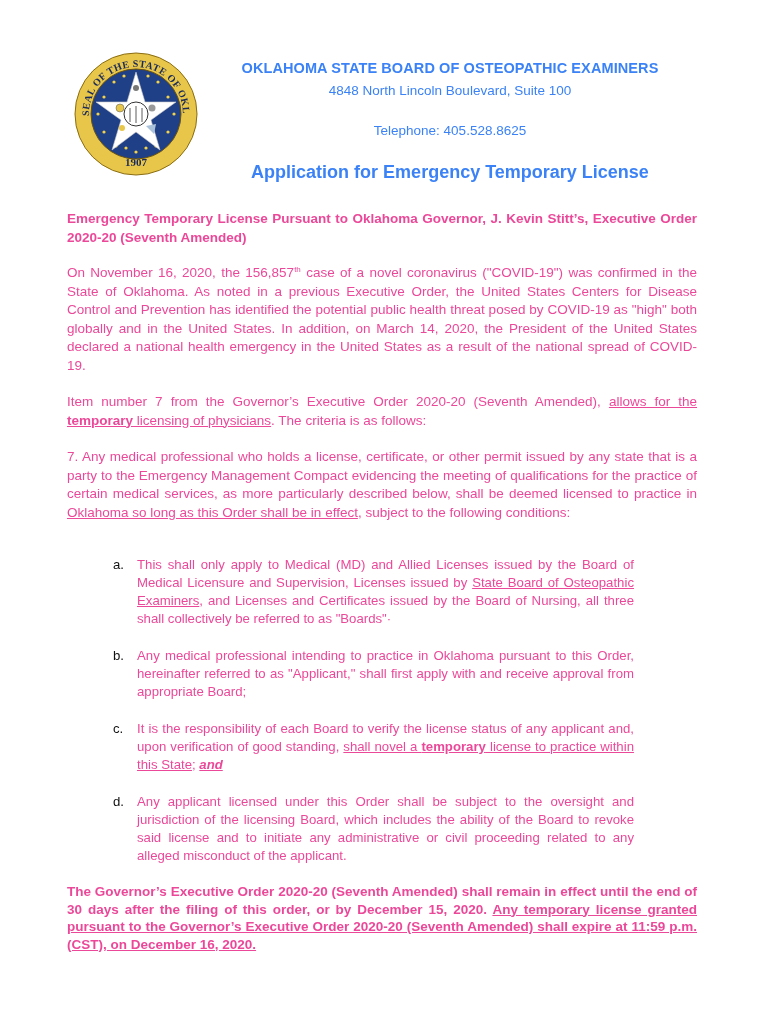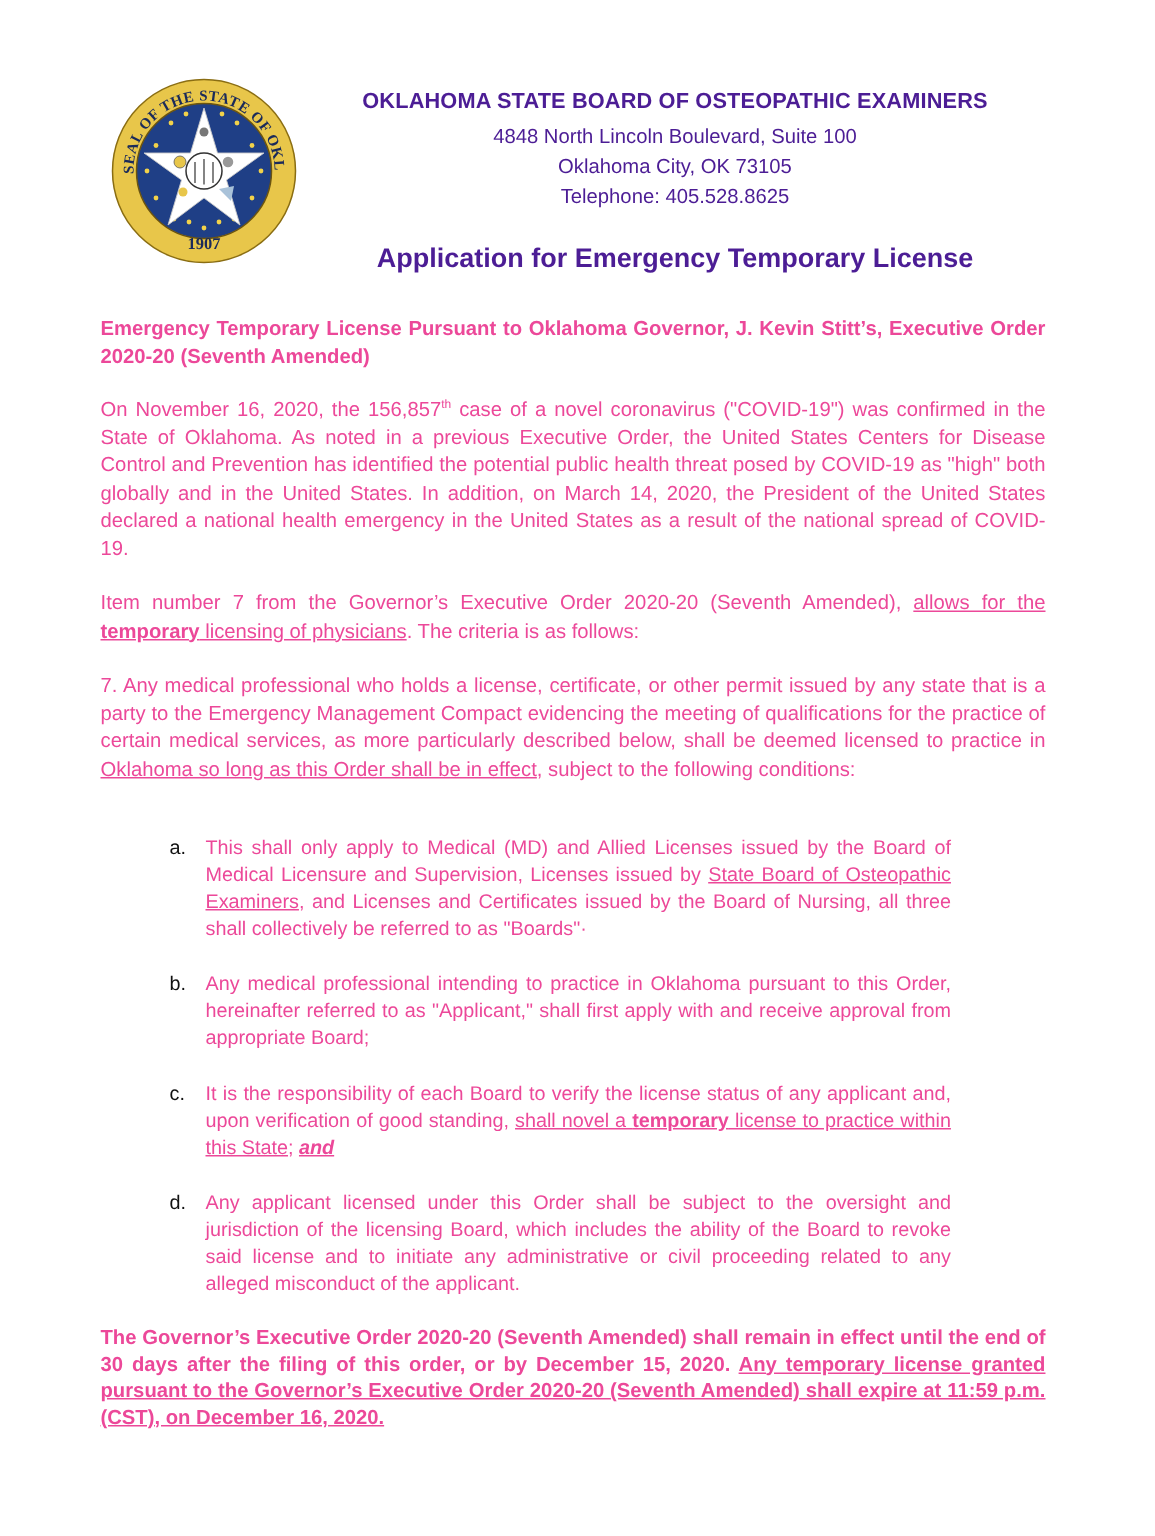--- a/index.html
+++ b/index.html
@@ -2,21 +2,21 @@
 <html><head>
 <meta charset="utf-8">
 <style>
   html, body { margin: 0; padding: 0; background: #ffffff; }
   body { width: 770px; height: 1024px; position: relative; overflow: hidden; color: #111; }
   .page { position: absolute; left: 0; top: 0; width: 770px; height: 1024px; }
 
   .seal { position: absolute; left: 74px; top: 52px; width: 124px; height: 124px; }
 
   .hdr { position: absolute; left: 200px; width: 500px; text-align: center;
-         font-family: "Liberation Sans", sans-serif; color: #4c1d95; }
+         font-family: "Liberation Sans", sans-serif; color: #3b82f6; }
   .org { top: 60px; font-size: 14.5px; font-weight: bold; letter-spacing: 0.1px; }
   .addr1 { top: 83px; font-size: 13.5px; }
   .addr2 { top: 103px; font-size: 13.5px; }
   .phone { top: 123px; font-size: 13.5px; }
   .title { top: 162px; font-size: 18px; font-weight: bold; }
 
   .txt { position: absolute; font-family: "Liberation Sans Narrow", "Liberation Sans", sans-serif;
          font-size: 13.5px; line-height: 18.5px; text-align: justify; color: #ec4899; }
   .full { left: 67px; width: 630px; }
   .item { left: 137px; width: 497px; font-family: "Liberation Sans", sans-serif; font-size: 13.2px; line-height: 18px; }
@@ -80,21 +80,20 @@
     </g>
     <circle cx="46" cy="56" r="4" fill="#e8c64a" stroke="#555" stroke-width="0.5"></circle>
     <circle cx="78" cy="56" r="3.5" fill="#999"></circle>
     <circle cx="62" cy="36" r="3" fill="#777"></circle>
     <circle cx="48" cy="76" r="3" fill="#e8c64a"></circle>
     <polygon points="72,74 82,72 80,82" fill="#a9c2d9"></polygon>
   </svg>
 
   <div class="hdr org">OKLAHOMA STATE BOARD OF OSTEOPATHIC EXAMINERS</div>
   <div class="hdr addr1">4848 North Lincoln Boulevard, Suite 100</div>
-  <div class="hdr addr2">Oklahoma City, OK 73105</div>
   <div class="hdr phone">Telephone: 405.528.8625</div>
   <div class="hdr title">Application for Emergency Temporary License</div>
 
   <div class="txt full heading">Emergency Temporary License Pursuant to Oklahoma Governor, J. Kevin Stitt’s, Executive Order 2020-20 (Seventh Amended)</div>
 
   <div class="txt full p1"><span>On November 16, 2020, the 156,857</span><sup>th</sup><span> case of a novel coronavirus ("COVID-19") was confirmed in the State of Oklahoma. As noted in a previous Executive Order, the United States Centers for Disease Control and Prevention has identified the potential public health threat posed by COVID-19 as "high" both globally and in the United States. In addition, on March 14, 2020, the President of the United States declared a national health emergency in the United States as a result of the national spread of COVID-19.</span></div>
 
   <div class="txt full p2"><span>Item number 7 from the Governor’s Executive Order 2020-20 (Seventh Amended), </span><span class="u">allows for the </span><span class="u b">temporary</span><span class="u"> licensing of physicians</span><span>. The criteria is as follows:</span></div>
 
   <div class="txt full p3"><span>7. Any medical professional who holds a license, certificate, or other permit issued by any state that is a party to the Emergency Management Compact evidencing the meeting of qualifications for the practice of certain medical services, as more particularly described below, shall be deemed licensed to practice in </span><span class="u">Oklahoma so long as this Order shall be in effect</span><span>, subject to the following conditions:</span></div>

